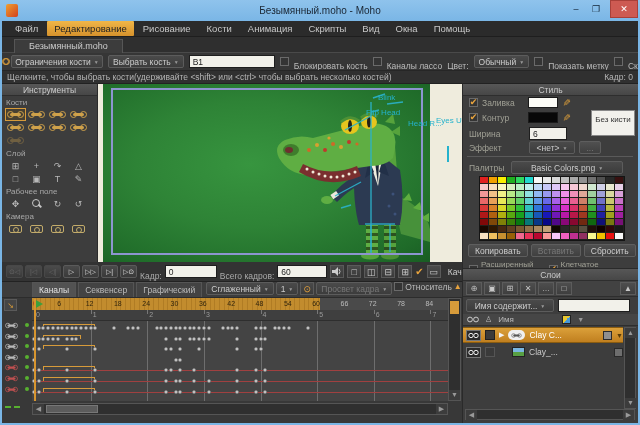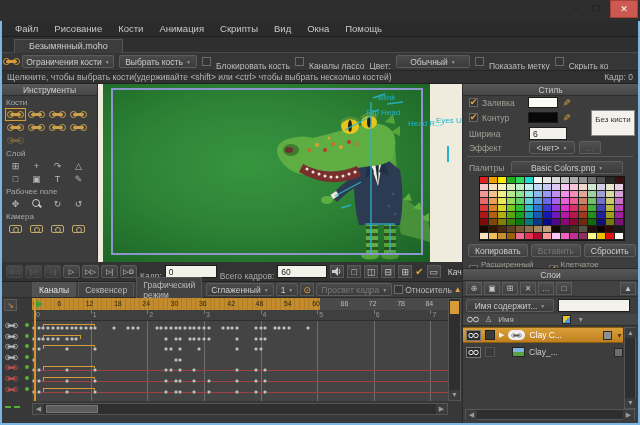--- a/index.html
+++ b/index.html
@@ -69,21 +69,21 @@
   #palette{position:absolute;left:16px;top:92px;border:1px solid #141414;background:#141414;}
   .sbtn{height:13px;background:linear-gradient(#505050,#404040);border:1px solid #5e5e5e;border-radius:2px;color:#ccc;font-size:8.5px;display:inline-flex;align-items:center;justify-content:center;padding:0 6px;}
   .sbtn.dim{color:#777;}
   
   .playbar{left:2px;top:262px;width:460px;height:20px;background:#333;border-bottom:1px solid #222;display:flex;align-items:center;gap:3px;padding:0 4px;font-size:8.5px;color:#aaa;}
   .tbtn{width:17px;height:13px;background:linear-gradient(#4a4a4a,#3a3a3a);border:1px solid #5a5a5a;border-radius:2px;color:#ddd;font-size:7px;display:inline-flex;align-items:center;justify-content:center;flex:none;}
   .tbtn.dim{color:#666;border-color:#484848;}
   .vbtn{width:14px;height:13px;background:linear-gradient(#4a4a4a,#3a3a3a);border:1px solid #5a5a5a;color:#ccc;font-size:9px;display:inline-flex;align-items:center;justify-content:center;flex:none;}
   
   .timeline{left:2px;top:282px;width:460px;height:141px;background:#383838;}
-  .tlhead{position:absolute;left:0;top:0;width:460px;height:16px;background:#3d3d3d;border-bottom:1px solid #2c2c2c;display:flex;align-items:center;font-size:8.5px;color:#bbb;gap:2px;padding-left:30px;}
+  .tlhead{position:absolute;left:0;top:0;width:460px;height:16px;background:#3d3d3d;border-bottom:1px solid #2c2c2c;display:flex;font-size:8.5px;color:#bbb;gap:2px;padding-left:30px;}
   .tltab{padding:2px 6px;background:#434343;border:1px solid #555;border-bottom:none;font-size:8.5px;}
   .tltab.active{background:#525252;color:#e0e0e0;}
   .gutter{position:absolute;left:0;top:16px;width:30px;height:125px;background:#383838;}
   .diagbtn{position:absolute;left:2px;top:1px;width:13px;height:12px;background:#454545;border:1px solid #5a5a5a;color:#d79b3a;font-size:8px;text-align:center;line-height:11px;}
   .ruler{position:absolute;left:30px;top:16px;width:416px;height:12px;background:#4a4a4a;overflow:hidden;}
   #ruler-orange{position:absolute;left:0;top:0;height:12px;background:repeating-linear-gradient(90deg,#c28c2e 0,#c28c2e 3.7px,#b07c24 3.7px,#b07c24 4.7px);}
   .rlab{position:absolute;top:2px;font-size:7px;color:#bbb;}
   .rlab.on{color:#33260e;}
   .zerolab{position:absolute;top:2px;font-size:7px;color:#b03020;font-weight:bold;}
   .ptri{position:absolute;width:0;height:0;border-left:9px solid #3da03d;border-top:5px solid transparent;border-bottom:5px solid transparent;top:1px;}
@@ -124,26 +124,31 @@
   .lvscroll{position:absolute;left:161px;top:58px;width:12px;height:82px;background:#2f2f2f;border:1px solid #555;}
   .lhscroll{position:absolute;left:2px;top:140px;width:170px;height:11px;background:#2f2f2f;border:1px solid #555;display:flex;align-items:center;}
   .tiny{font-size:7px;color:#999;}
   .orange{color:#e8a33d;}
 </style>
 </head>
 <body>
 
 <div class="win">
 
+  <div class="abs titlebar">
+    <span class="apicon"></span>
+    <span class="title">Безымянный.moho - Moho</span>
+  </div>
   <span class="abs wbtn wmin">–</span>
   <span class="abs wbtn wmax">❐</span>
   <span class="abs wclose">✕</span>
 
   <div class="abs menubar">
     <span class="mitem">Файл</span>
+    <span class="mitem active">Редактирование</span>
     <span class="mitem">Рисование</span>
     <span class="mitem">Кости</span>
     <span class="mitem">Анимация</span>
     <span class="mitem">Скрипты</span>
     <span class="mitem">Вид</span>
     <span class="mitem">Окна</span>
     <span class="mitem">Помощь</span>
   </div>
 
   <div class="abs tabbar">
@@ -151,20 +156,21 @@
   </div>
 
   <div class="abs toolbar">
     <span class="bonic" style="--c:#d79b3a"></span>
     <span class="dd" style="width:92px">
         <span>Ограничения кости</span>
       </span>
     <span class="dd" style="width:78px">
         <span>Выбрать кость</span>
       </span>
+    <input class="inp" style="width: 86px;" value="B1">
     <span class="cb"></span>
     <span class="lbl">Блокировать кость</span>
     <span class="cb"></span>
     <span class="lbl">Каналы лассо</span>
     <span class="lbl">Цвет:</span>
     <span class="dd" style="width:74px">
         <span>Обычный</span>
       </span>
     <span class="cb"></span>
     <span class="lbl">Показать метку</span>

